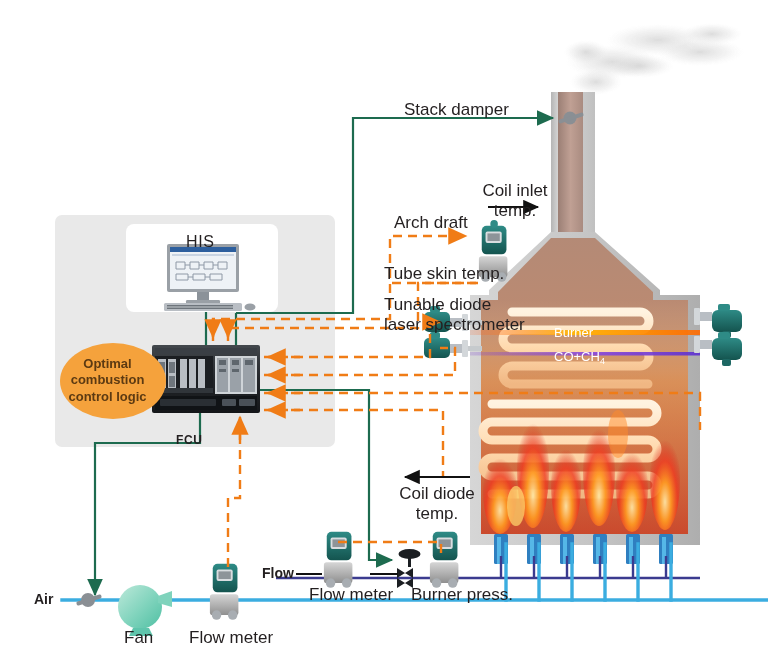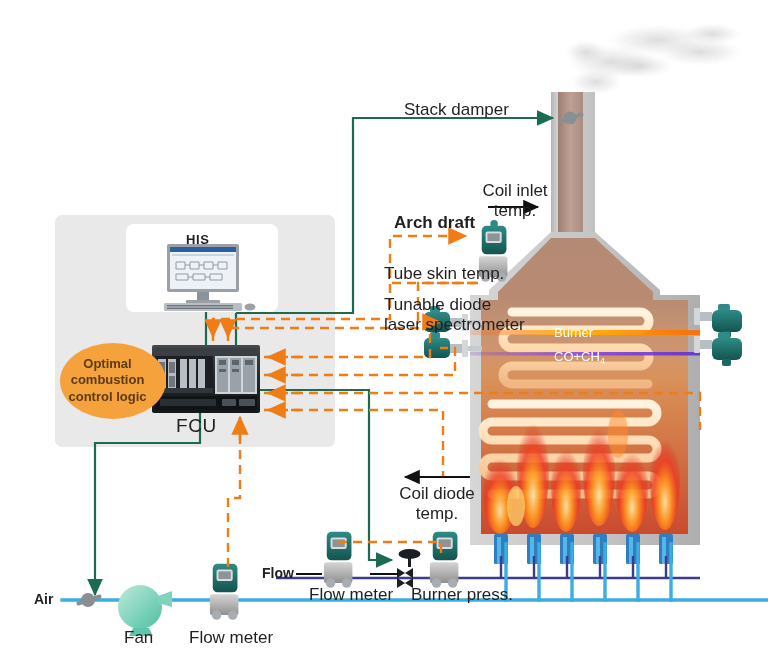--- a/index.html
+++ b/index.html
@@ -5,22 +5,22 @@
   html,body{margin:0;padding:0;background:#ffffff;}
   body{width:768px;height:655px;overflow:hidden;
        font-family:"Liberation Sans", sans-serif;}
   #stage{position:relative;width:768px;height:655px;background:#fff;}
   svg#diagram{position:absolute;left:0;top:0;width:768px;height:655px;}
   .lbl{position:absolute;color:#231f20;font-size:17px;line-height:1.15;
        white-space:pre-line;font-family:"Liberation Sans", sans-serif;}
   .lbl.bold{font-weight:bold;font-size:14px;}
   .lbl.ctr{text-align:center;}
   .lbl.white{color:#ffffff;font-size:13px;}
-  .lbl.his{font-weight:bold;font-size:13px;letter-spacing:.6px;}
-  .lbl.fcu{font-weight:normal;font-size:19px;letter-spacing:.6px;}
+  .lbl.his{font-weight:normal;font-size:16px;letter-spacing:.6px;}
+  .lbl.fcu{font-weight:bold;font-size:12px;letter-spacing:.6px;margin-top:19px;}
   .ellipse-txt{position:absolute;text-align:center;color:#5c3a12;
        font-weight:bold;font-size:13px;line-height:1.25;white-space:pre-line;}
   .sub{font-size:9px;vertical-align:-3px;}
 </style>
 </head>
 <body>
 
 <div id="stage">
 
 <svg id="diagram" viewBox="0 0 768 655">
@@ -366,21 +366,21 @@
 
 <div class="lbl his" style="left:186px;top:233px;">HIS</div>
 <div class="lbl fcu" style="left:176px;top:415px;">FCU</div>
 <div class="ellipse-txt" style="left:61px;top:356px;width:93px;">Optimal
 combustion
 control logic</div>
 
 <div class="lbl" style="left:404px;top:100px;">Stack damper</div>
 <div class="lbl ctr" style="left:479px;top:181px;width:72px;">Coil inlet
 temp.</div>
-<div class="lbl" style="left:394px;top:213px;font-weight:bold;">Arch draft</div>
+<div class="lbl" style="left:394px;top:213px;">Arch draft</div>
 <div class="lbl" style="left:384px;top:264px;">Tube skin temp.</div>
 <div class="lbl" style="left:384px;top:295px;">Tunable diode
 laser spectrometer</div>
 <div class="lbl ctr" style="left:399px;top:484px;width:76px;">Coil diode
 temp.</div>
 
 <div class="lbl bold" style="left:34px;top:591px;">Air</div>
 <div class="lbl" style="left:124px;top:628px;">Fan</div>
 <div class="lbl" style="left:189px;top:628px;">Flow meter</div>
 <div class="lbl bold" style="left:262px;top:565px;">Flow</div>

